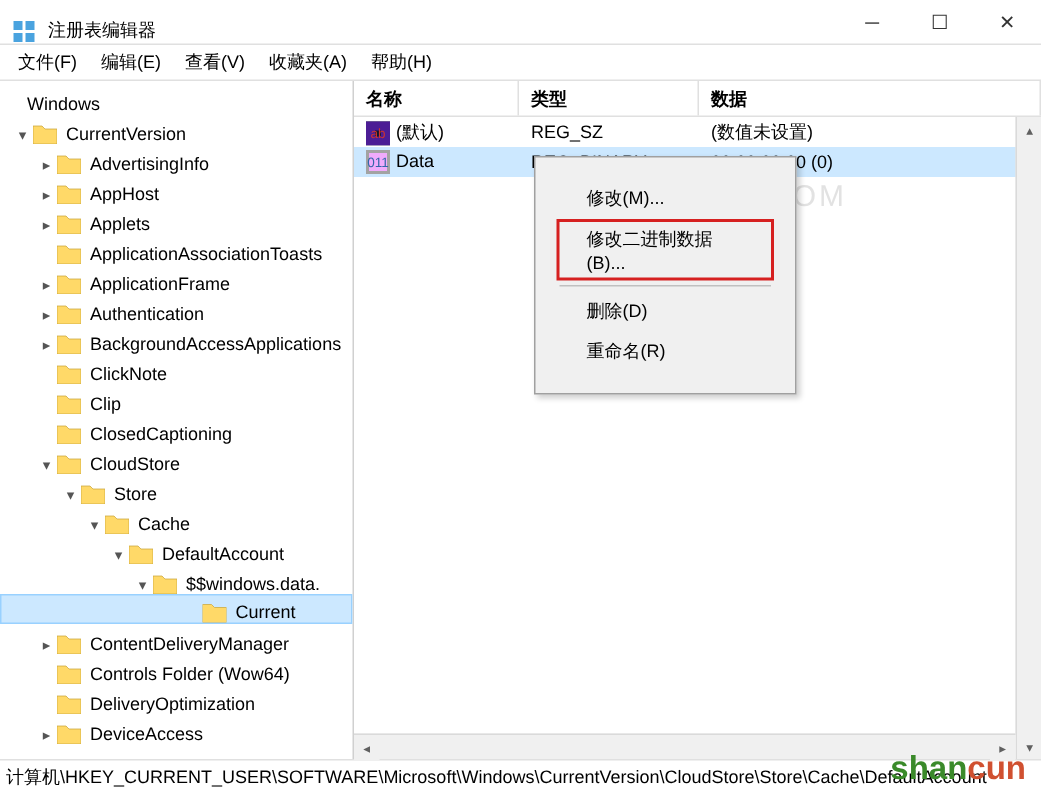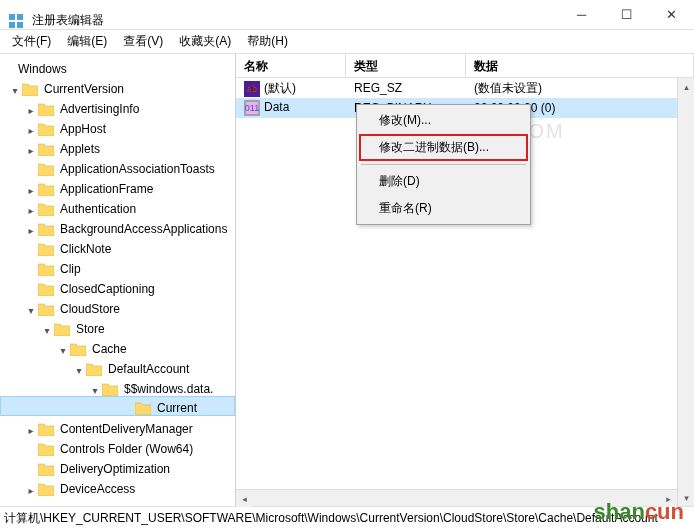--- a/index.html
+++ b/index.html
@@ -28,21 +28,21 @@
 .list-header > div { padding: 4px 8px; border-right: 1px solid #e0e0e0; font-weight: bold; }
 .col-name { width: 110px; }
 .col-type { width: 120px; }
 .col-data { flex: 1; }
 .list-body { flex: 1; font-size: 12px; position: relative; }
 .list-row { display: flex; height: 20px; align-items: center; }
 .list-row.selected { background: #cce8ff; }
 .list-row > div { padding: 0 8px; overflow: hidden; white-space: nowrap; }
 .val-icon { width: 16px; height: 16px; display: inline-flex; align-items: center; justify-content: center; margin-right: 4px; font-size: 9px; }
 
-.context-menu { position: absolute; top: 26px; left: 120px; width: 175px; background: #f0f0f0; border: 1px solid #a0a0a0; box-shadow: 2px 2px 4px rgba(0,0,0,0.2); font-size: 12px; padding: 2px; z-index: 10; }
+.context-menu { position: absolute; top: 26px; left: 120px; width: 175px; background: #f0f0f0; border: 1px solid #a0a0a0; box-shadow: 2px 2px 4px rgba(0,0,0,0.2); font-size: 12px; padding: 14px; z-index: 10; }
 .ctx-item { padding: 5px 20px; }
 .ctx-item.highlighted { border: 2px solid #d62020; padding: 3px 18px; }
 .ctx-sep { height: 1px; background: #c0c0c0; margin: 3px 2px; }
 
 .statusbar { height: 24px; border-top: 1px solid #e0e0e0; font-size: 12px; padding: 3px 4px; white-space: nowrap; overflow: hidden; }
 
 .watermark1 { position: absolute; top: 120px; left: 460px; font-size: 20px; color: rgba(160,160,160,0.3); letter-spacing: 2px; pointer-events: none; z-index: 5; }
 .watermark2 { position: absolute; bottom: 6px; right: 10px; font-size: 22px; font-weight: bold; pointer-events: none; z-index: 20; }
 .watermark2 .g { color: #3a8a2a; }
 .watermark2 .r { color: #d05030; }

